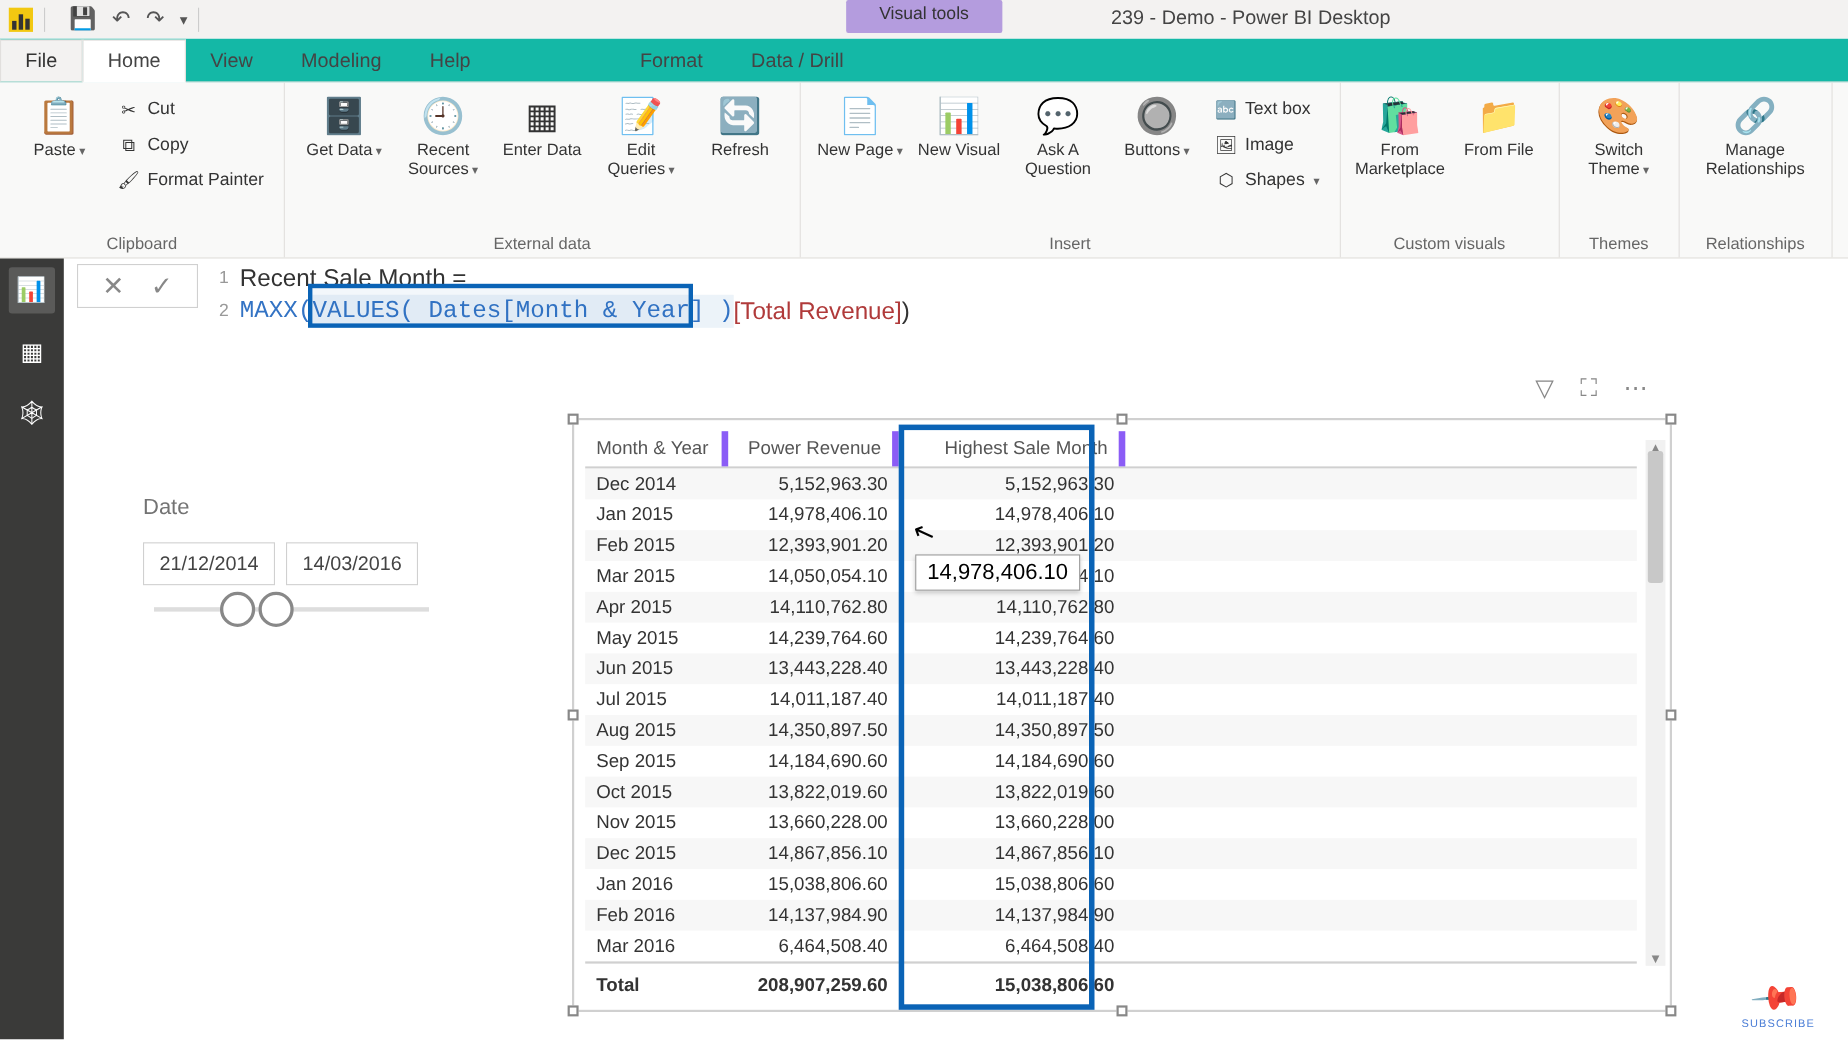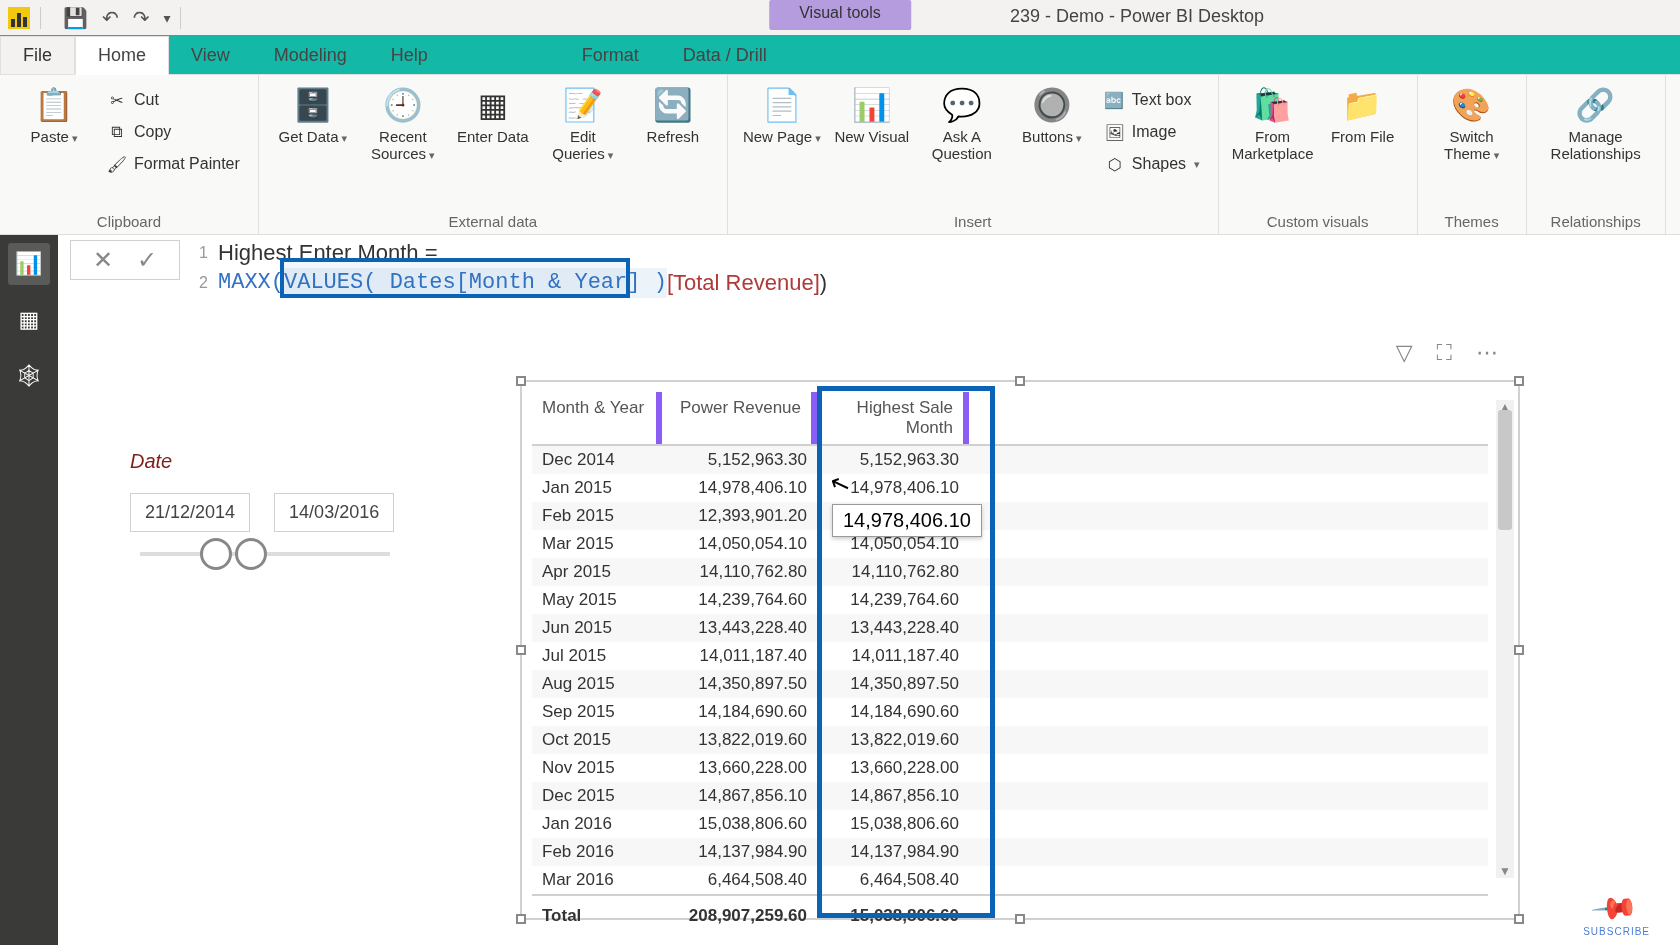--- a/index.html
+++ b/index.html
@@ -47,38 +47,38 @@
   .formula-edit{ flex:1; margin-left:8px; font-family: Consolas, monospace; font-size:22px; color:#333; background:#fff; position:relative; line-height:30px;}
   .formula-edit .ln{ display:flex; align-items:center;}
   .formula-edit .lno{ width:20px; color:#999; font-size:16px; text-align:right; margin-right:10px;}
   .tok-fn{ color:#3373c4;font-family:Liberation Mono, monospace;}
   .tok-meas{ color:#b03a3a;}
   .highlight-box{ position:absolute; border:4px solid #0a63b6; background:rgba(10,99,182,0.05); pointer-events:none;}
 
   
   .canvas{ position:absolute; left:70px; top:320px; right:10px; bottom:10px; }
   .slicer{ position:absolute; left:60px; top:130px; width:280px;}
-  .slicer-title{ font-size:20px; color:#7f1d1d; margin-bottom:20px;font-style:italic;}
-  .slicer-vals{ display:flex; gap:24px;}
+  .slicer-title{ font-size:20px; color:#737373; margin-bottom:20px;}
+  .slicer-vals{ display:flex; gap:10px;}
   .slicer-box{ border:1px solid #d0d0d0; padding:8px 14px; font-size:18px; color:#444; background:#fff;}
   .slicer-track{ margin-top:20px; height:4px; background:#ddd; position:relative; width:250px; margin-left:10px;}
   .slicer-handle{ position:absolute; top:-14px; width:32px; height:32px; border:3px solid #888; border-radius:50%; background:#fff;}
 
   .visual{ position:absolute; left:450px; top:60px; width:1000px; height:540px; border:2px solid #d0d0d0; background:#fff;}
   .visual-resize{ position:absolute; width:10px; height:10px; background:#fff; border:2px solid #888;}
   .ri-t{ top:-6px; left:50%; margin-left:-5px;} .ri-b{ bottom:-6px; left:50%; margin-left:-5px;}
   .ri-l{ left:-6px; top:50%; margin-top:-5px;} .ri-r{ right:-6px; top:50%; margin-top:-5px;}
   .ri-tl{top:-6px;left:-6px;} .ri-tr{top:-6px;right:-6px;} .ri-bl{bottom:-6px;left:-6px;} .ri-br{bottom:-6px;right:-6px;}
 
   .visual-actions{ position:absolute; right:20px; top:-42px; display:flex; gap:24px; color:#888; font-size:22px;}
 
   .tbl{ position:absolute; left:10px; top:10px; right:30px; bottom:10px; font-size:17px; color:#333;}
   .thead{ display:flex; border-bottom:2px solid #d0d0d0;}
   .thead div{ padding:6px 10px; border-right:6px solid #8b5cf6; font-weight:400; color:#555;}
-  .col-my{ width:130px; } .col-tr{ width:155px; text-align:right;} .col-hs{ width:152px; text-align:right;}
+  .col-my{ width:130px; } .col-tr{ width:155px; text-align:right;} .col-hs{ width:206px; text-align:right;}
   .tbody{ }
   .trow{ display:flex;}
   .trow:nth-child(odd){ background:#f7f7f7;}
   .trow div{ padding:4px 10px; }
   .tfoot{ display:flex; border-top:2px solid #d0d0d0; font-weight:700;}
   .tfoot div{ padding:10px 10px;}
   .scrollbar-v{ position:absolute; right:4px; top:18px; bottom:40px; width:18px; background:#f1f1f1;}
   .scroll-thumb{ position:absolute; left:2px; right:2px; top:10px; height:120px; background:#c8c8c8; border-radius:3px;}
   .scroll-arrow{ position:absolute; left:0; right:0; text-align:center; color:#888; font-size:12px;}
 
@@ -263,21 +263,21 @@
 </div>
 
 <div class="formula-wrap">
   <div class="formula-btns">
     <span class="fx-btn">✕</span>
     <span class="fx-btn">✓</span>
   </div>
   <div class="formula-edit">
     <div class="ln">
         <span class="lno">1</span>
-        <span>Highest Enter Month =</span>
+        <span>Recent Sale Month =</span>
       </div>
     <div class="ln">
         <span class="lno">2</span>
       <span class="tok-fn">MAXX( </span>
       <span class="tok-fn" style="background:rgba(10,99,182,0.08)">VALUES( Dates[Month &amp; Year] )</span>
       <span> </span>
       <span class="tok-meas">[Total Revenue]</span>
       <span> )</span>
     </div>
     <div class="highlight-box" style="left:92px; top:20px; width:350px; height:40px;"></div>

